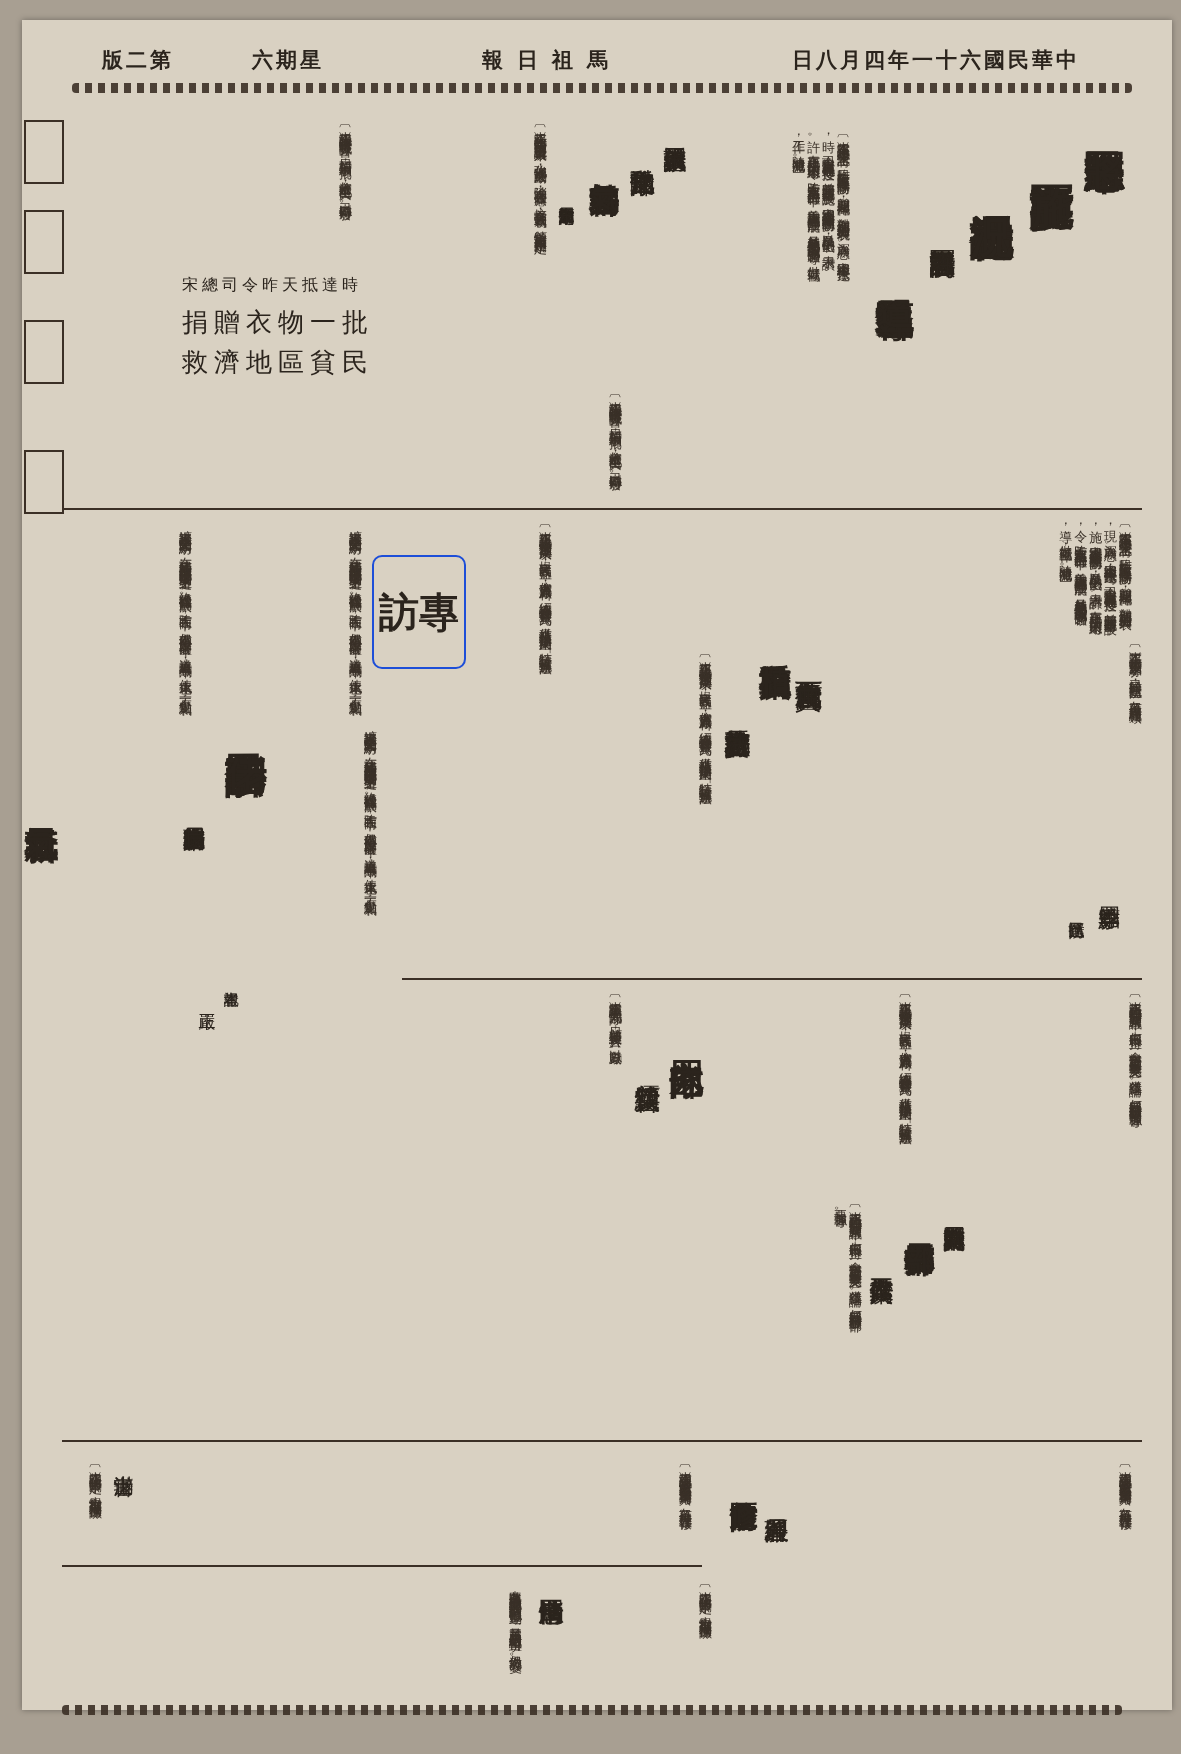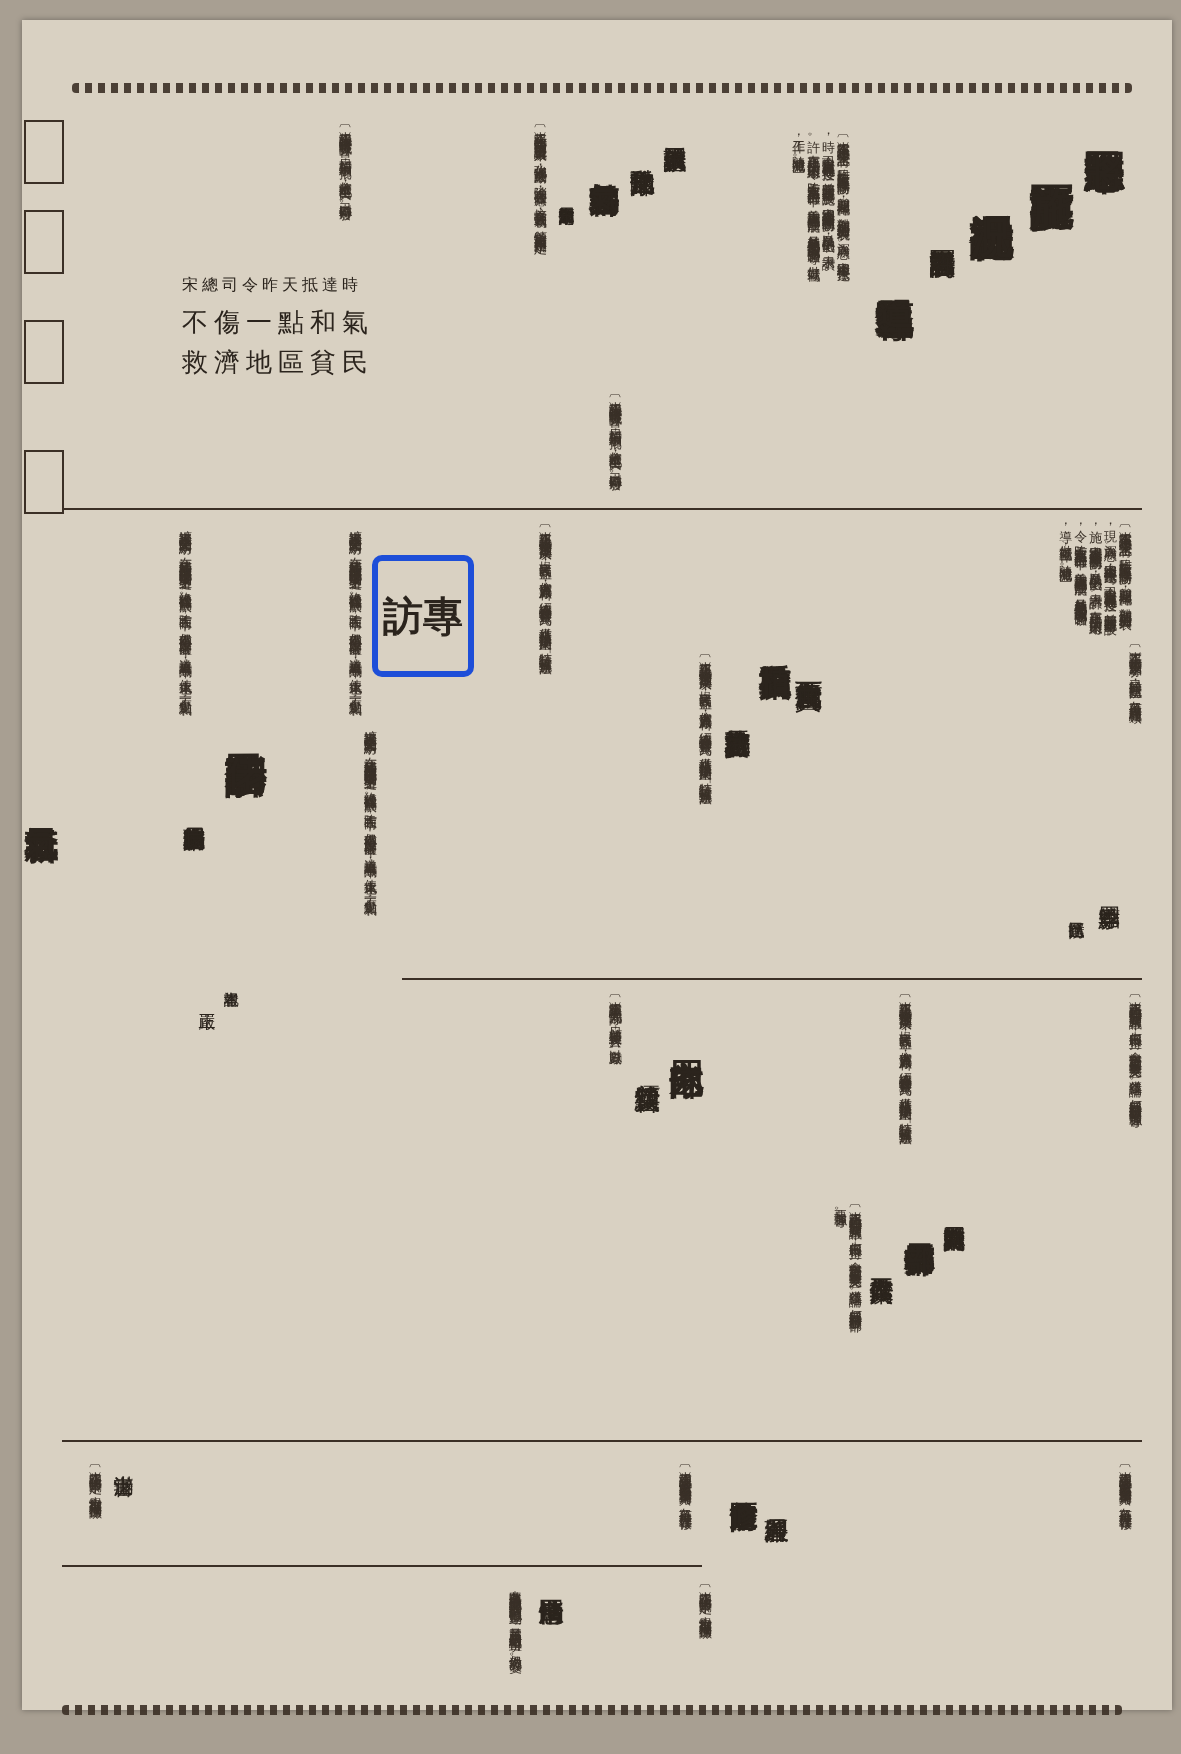--- a/index.html
+++ b/index.html
@@ -6,27 +6,33 @@
   body{width:1181px;height:1754px;background:#a89f92;position:relative;overflow:hidden;font-family:"DejaVu Serif","Liberation Serif",serif;color:#2b241d;}
   .paper{position:absolute;left:22px;top:20px;width:1150px;height:1690px;background:#d9d1c2;box-shadow:0 0 6px rgba(0,0,0,.35);}
   .masthead{position:absolute;left:0;top:0;width:100%;height:70px;}
   .mh{position:absolute;top:26px;font-size:21px;letter-spacing:3px;font-weight:bold;}
   .wave{position:absolute;height:10px;background:repeating-linear-gradient(90deg,#3b2f25 0 7px,transparent 7px 13px);border-radius:4px;opacity:.9;}
   .v{writing-mode:vertical-rl;position:absolute;line-height:1.15;}
   .hl{font-weight:bold;font-family:"DejaVu Sans","Liberation Sans",sans-serif;}
   .body{font-size:13px;letter-spacing:1px;color:#3a3128;}
   .rule-h{position:absolute;height:2px;background:#3b2f25;}
   .lfx{position:absolute;left:2px;width:36px;border:2px solid #3b2f25;font-size:26px;text-align:center;font-weight:bold;}
-  .logo{position:absolute;left:350px;top:535px;width:90px;height:110px;border:6px solid #1d4ed8;border-radius:10px;font-size:40px;display:flex;align-items:center;justify-content:center;font-weight:bold;}
+  .logo{position:absolute;left:350px;top:535px;width:90px;height:110px;border:2px solid #1d4ed8;border-radius:10px;font-size:40px;display:flex;align-items:center;justify-content:center;font-weight:bold;}
 </style>
 </head>
 <body>
 
 <div class="paper">
 
+  <div class="masthead">
+    <div class="mh" style="left:80px;">版二第</div>
+    <div class="mh" style="left:230px;">六期星</div>
+    <div class="mh" style="left:460px;letter-spacing:14px;">報日祖馬</div>
+    <div class="mh" style="left:770px;">日八月四年一十六國民華中</div>
+  </div>
   <div class="wave" style="left:50px;top:63px;width:1060px;"></div>
 
   <div class="lfx" style="top:100px;height:60px;"></div>
   <div class="lfx" style="top:190px;height:60px;"></div>
   <div class="lfx" style="top:300px;height:60px;"></div>
   <div class="lfx" style="top:430px;height:60px;"></div>
   <div class="v hl" style="left:0px;top:780px;font-size:34px;height:720px;">革新社會風氣</div>
 
   <div class="v hl" style="left:1060px;top:100px;font-size:40px;height:500px;">海軍總司令宋長志上將</div>
   <div class="v hl" style="left:1005px;top:130px;font-size:44px;height:500px;">參觀防區軍事設施</div>
@@ -36,21 +42,21 @@
   <div class="v body" style="left:618px;top:110px;width:210px;height:130px;">〔本報訊〕海軍總司令宋長志上將，昨日前來防區巡視海軍部隊防務，並慰問所屬袍澤，對他們在前線的優異表現，深為欣慰。宋總司令昨天抵達時，司令官親率官員前往碼頭迎接，並陪同參觀防區軍事設施，宋總司令看到前線堅強的防務，以及昂揚的士氣，表示讚許。在馬祖停留了一天的宋總司令，昨天在巡視海軍單位的行程中，曾垂詢所屬袍澤的生活狀況，並且勗勉他們要服從戰地司令官的領導，做好戰備工作，隨時殲滅犯匪。</div>
 
   <div class="v" style="left:640px;top:110px;font-size:23px;height:300px;">擴大三民主義講習班效果</div>
   <div class="v" style="left:605px;top:130px;font-size:25px;height:260px;">強化部隊文康活動</div>
   <div class="v hl" style="left:565px;top:140px;font-size:30px;height:270px;">培養官兵蓬勃朝氣</div>
   <div class="v" style="left:535px;top:175px;font-size:16px;height:240px;">防衛部頒文康推動人運用規定</div>
   <div class="v body" style="left:330px;top:100px;width:195px;height:130px;">〔本報訊〕防衛部為擴大三民主義講習班效果，強化部隊文康活動，消除官兵內在憂慮，培養官兵蓬勃朝氣，特頒定文康推動人運用規定。</div>
 
   <div class="v body" style="left:40px;top:100px;width:290px;height:125px;">〔本報訊〕婦聯會海軍陸戰隊分會，日前捐贈衣物一批，救濟本地區貧民，已由縣府轉發。</div>
   <div style="position:absolute;left:160px;top:255px;font-size:16px;letter-spacing:4px;">宋總司令昨天抵達時</div>
-  <div style="position:absolute;left:160px;top:285px;font-size:26px;letter-spacing:6px;">不傷一點和氣</div>
+  <div style="position:absolute;left:160px;top:285px;font-size:26px;letter-spacing:6px;">捐贈衣物一批</div>
   <div style="position:absolute;left:160px;top:325px;font-size:26px;letter-spacing:6px;">救濟地區貧民</div>
   <div class="v body" style="left:40px;top:370px;width:560px;height:110px;">〔本報訊〕婦聯會海軍陸戰隊分會，日前捐贈衣物一批，救濟本地區貧民，已由縣府轉發。</div>
 
   <div class="rule-h" style="left:40px;top:488px;width:1080px;"></div>
 
   <div class="logo">訪專</div>
   <div class="v body" style="left:180px;top:500px;width:160px;height:190px;">纏訟幾達三年之久的民事糾紛，在福建高等法院廈門分院院長楊建華的主審之下，終於獲得圓滿解決。昨天在雨中，仍然有不少民眾撐著雨傘，遠道趕來看熱鬧，使大事化小，不傷一點和氣！</div>
   <div class="v hl" style="left:200px;top:700px;font-size:42px;height:380px;">民事訴訟的和事佬</div>
   <div class="v" style="left:160px;top:790px;font-size:22px;height:320px;">訪前來馬祖審理案件的楊建華院長</div>
   <div class="v" style="left:200px;top:960px;font-size:15px;height:60px;">本報記者</div>

